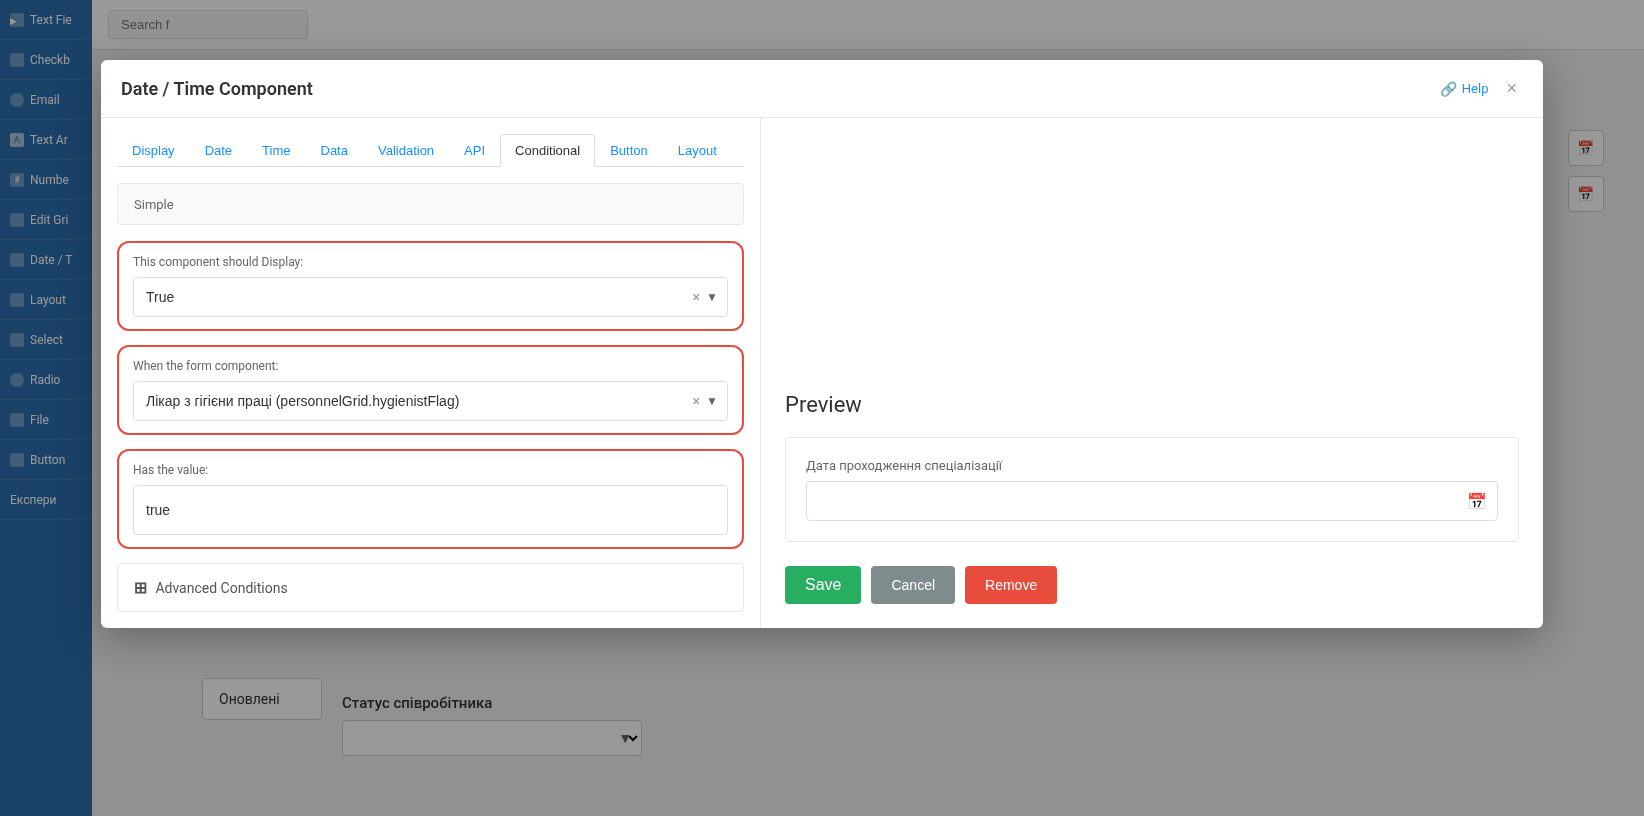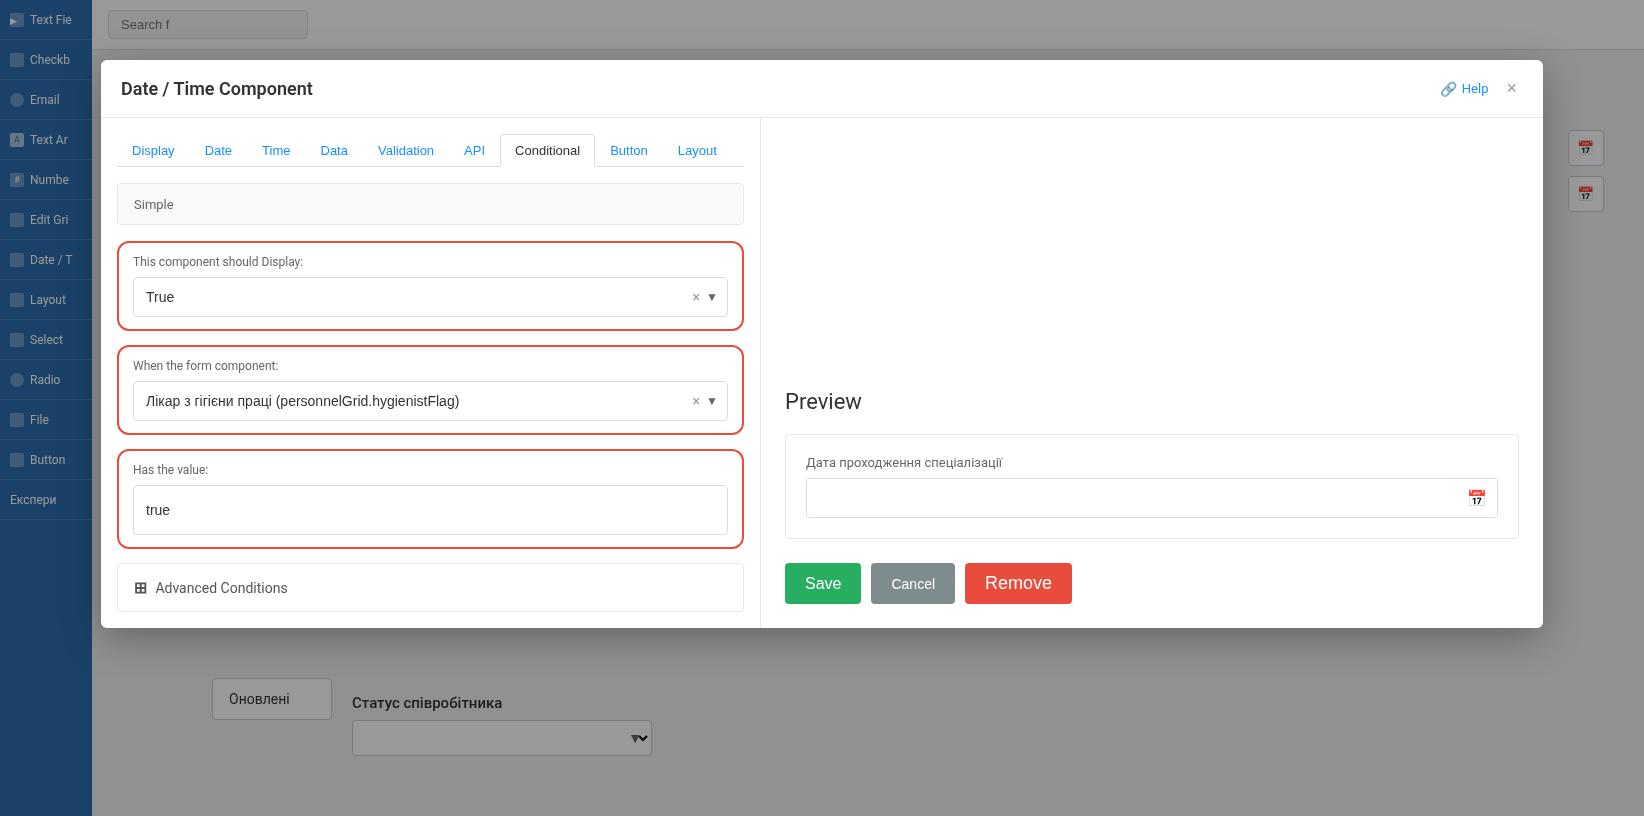--- a/index.html
+++ b/index.html
@@ -360,21 +360,21 @@
       cursor: pointer;
       font-weight: 500;
     }
 
     .btn-remove {
       background: #e74c3c;
       color: white;
       border: none;
       border-radius: 4px;
       padding: 10px 20px;
-      font-size: 18px;
+      font-size: 14px;
       cursor: pointer;
       font-weight: 500;
     }
 
     
     .bg-calendar-row {
       display: flex;
       align-items: center;
       justify-content: flex-end;
       margin-bottom: 10px;
@@ -481,21 +481,21 @@
 
     <div style="position:absolute; right:40px; top:80px;">
       <div class="bg-calendar-row">
         <div class="bg-cal-btn">📅</div>
       </div>
       <div class="bg-calendar-row">
         <div class="bg-cal-btn">📅</div>
       </div>
     </div>
 
-    <div style="position:absolute; bottom:60px; left:120px;">
+    <div style="position:absolute; bottom:60px; left:110px;">
       <div style="display:flex;gap:20px;align-items:flex-start;">
         <div style="background:white;border:1px solid #ccc;border-radius:4px;padding:12px 16px;font-size:14px;color:#333;min-width:120px;">
           <span>Оновлені</span>
         </div>
         <div>
           <div class="status-label">Статус співробітника</div>
           <div style="position:relative;width:300px;">
             <select class="status-select"></select>
             <span style="position:absolute;right:10px;top:50%;transform:translateY(-50%);pointer-events:none;color:#666;">▼</span>
           </div>

